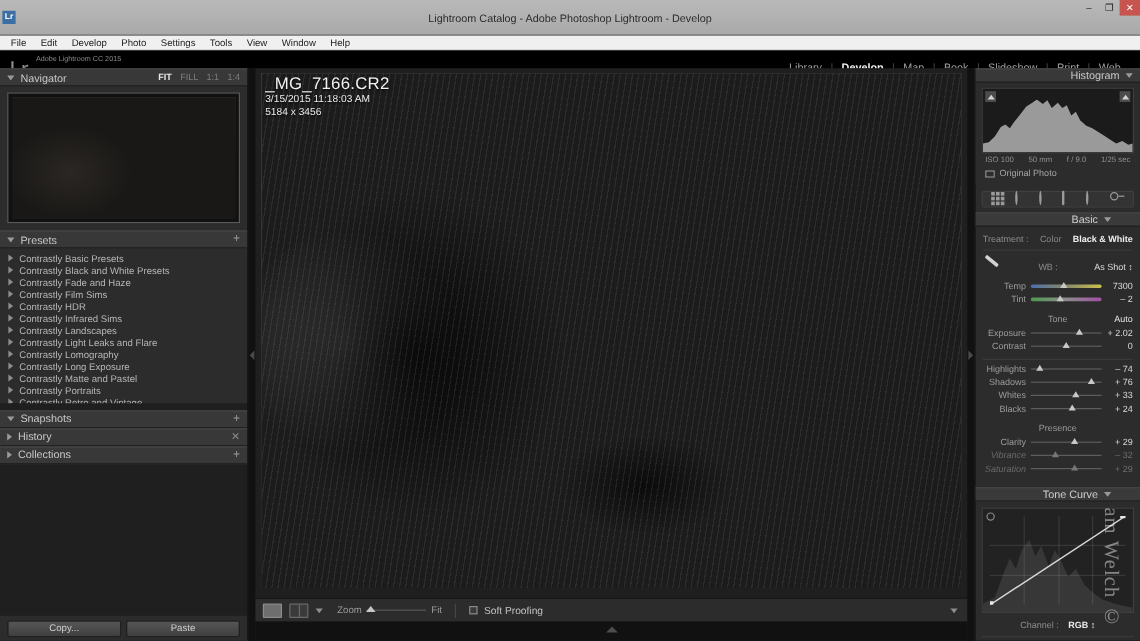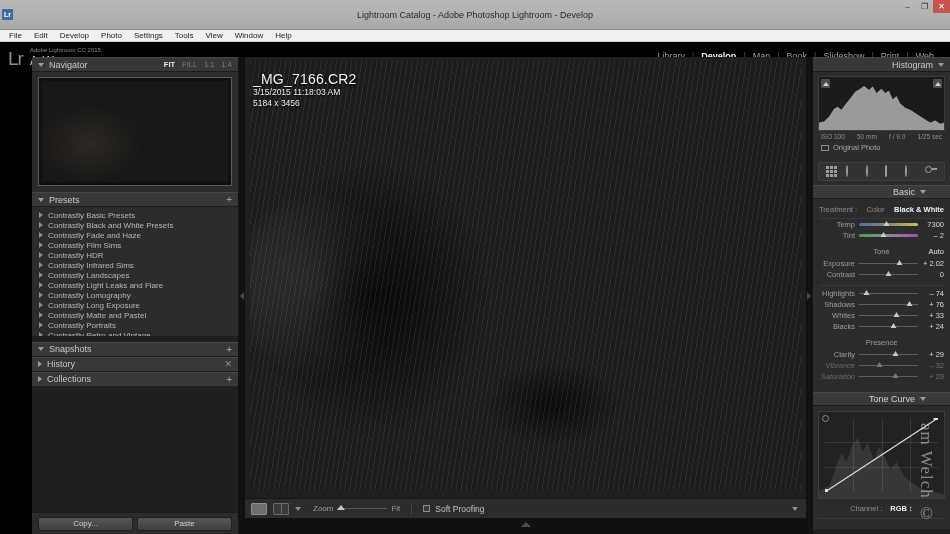--- a/index.html
+++ b/index.html
@@ -61,21 +61,21 @@
     position: absolute; right: 9px; top: 9px;
     display: flex; align-items: center; font-size: 9px;
   }
   .modules .mod { color: #a0a0a0; padding: 0 7px; }
   .modules .mod.active { color: #f2f2f2; font-weight: bold; }
   .modules .sep { color: #4a4a4a; font-size: 9px; }
 
   
   .workspace {
     position: absolute; top: 57px; left: 0; right: 0; bottom: 0;
-    display: flex; background: #1f1f1f; margin-left: 32px;
+    display: flex; background: #1f1f1f;
   }
 
   
   .sidepanel {
     width: 207px; background: #2c2c2c; display: flex; flex-direction: column;
     border-right: 1px solid #111;
   }
   .sidepanel.right { border-right: none; border-left: 1px solid #111; width: 138px; }
 
   .panel-header {
@@ -159,21 +159,21 @@
     overflow: hidden;
   }
   .photo::after {
     content: ""; position: absolute; inset: 0;
     background:
       repeating-linear-gradient(99deg, rgba(255,255,255,.07) 0 1px, rgba(255,255,255,0) 1px 5px),
       radial-gradient(ellipse 30% 45% at 22% 55%, rgba(0,0,0,.75) 0%, rgba(0,0,0,0) 72%),
       radial-gradient(ellipse 18% 14% at 55% 80%, rgba(0,0,0,.6) 0%, rgba(0,0,0,0) 70%);
   }
   .photo-info {
-    position: absolute; left: 8px; top: 14px; z-index: 3;
+    position: absolute; left: 8px; top: 4px; z-index: 3;
     text-shadow: 0 1px 2px rgba(0,0,0,.9);
   }
   .pi-title { font-size: 14px; color: #f2f2f2; letter-spacing: .2px; }
   .pi-line { font-size: 8.5px; color: #ececec; line-height: 1.35; }
 
   .toolbar {
     height: 20px; background: #2c2c2c; display: flex; align-items: center;
     padding: 0 6px; gap: 6px; border-top: 1px solid #151515;
     position: relative;
   }
@@ -640,20 +640,25 @@
       <span class="hdr-right-tri"></span>
     </div>
 
     <div class="basic-body">
       <div class="treat-row">
         <span class="lbl">Treatment :</span>
         <span class="opt">Color</span>
         <span class="opt active">Black &amp; White</span>
       </div>
 
+      <div class="wb-row">
+        <span class="eyedrop"></span>
+        <span class="wb-label">WB :</span>
+        <span class="wb-val">As Shot ↕</span>
+      </div>
 
       <div class="slider-row">
         <span class="sl-label">Temp</span>
         <span class="sl-track">
             <i class="temp-bar"></i>
             <span class="knob" style="left:48%"></span>
           </span>
         <span class="sl-val">7300</span>
       </div>
       <div class="slider-row">

